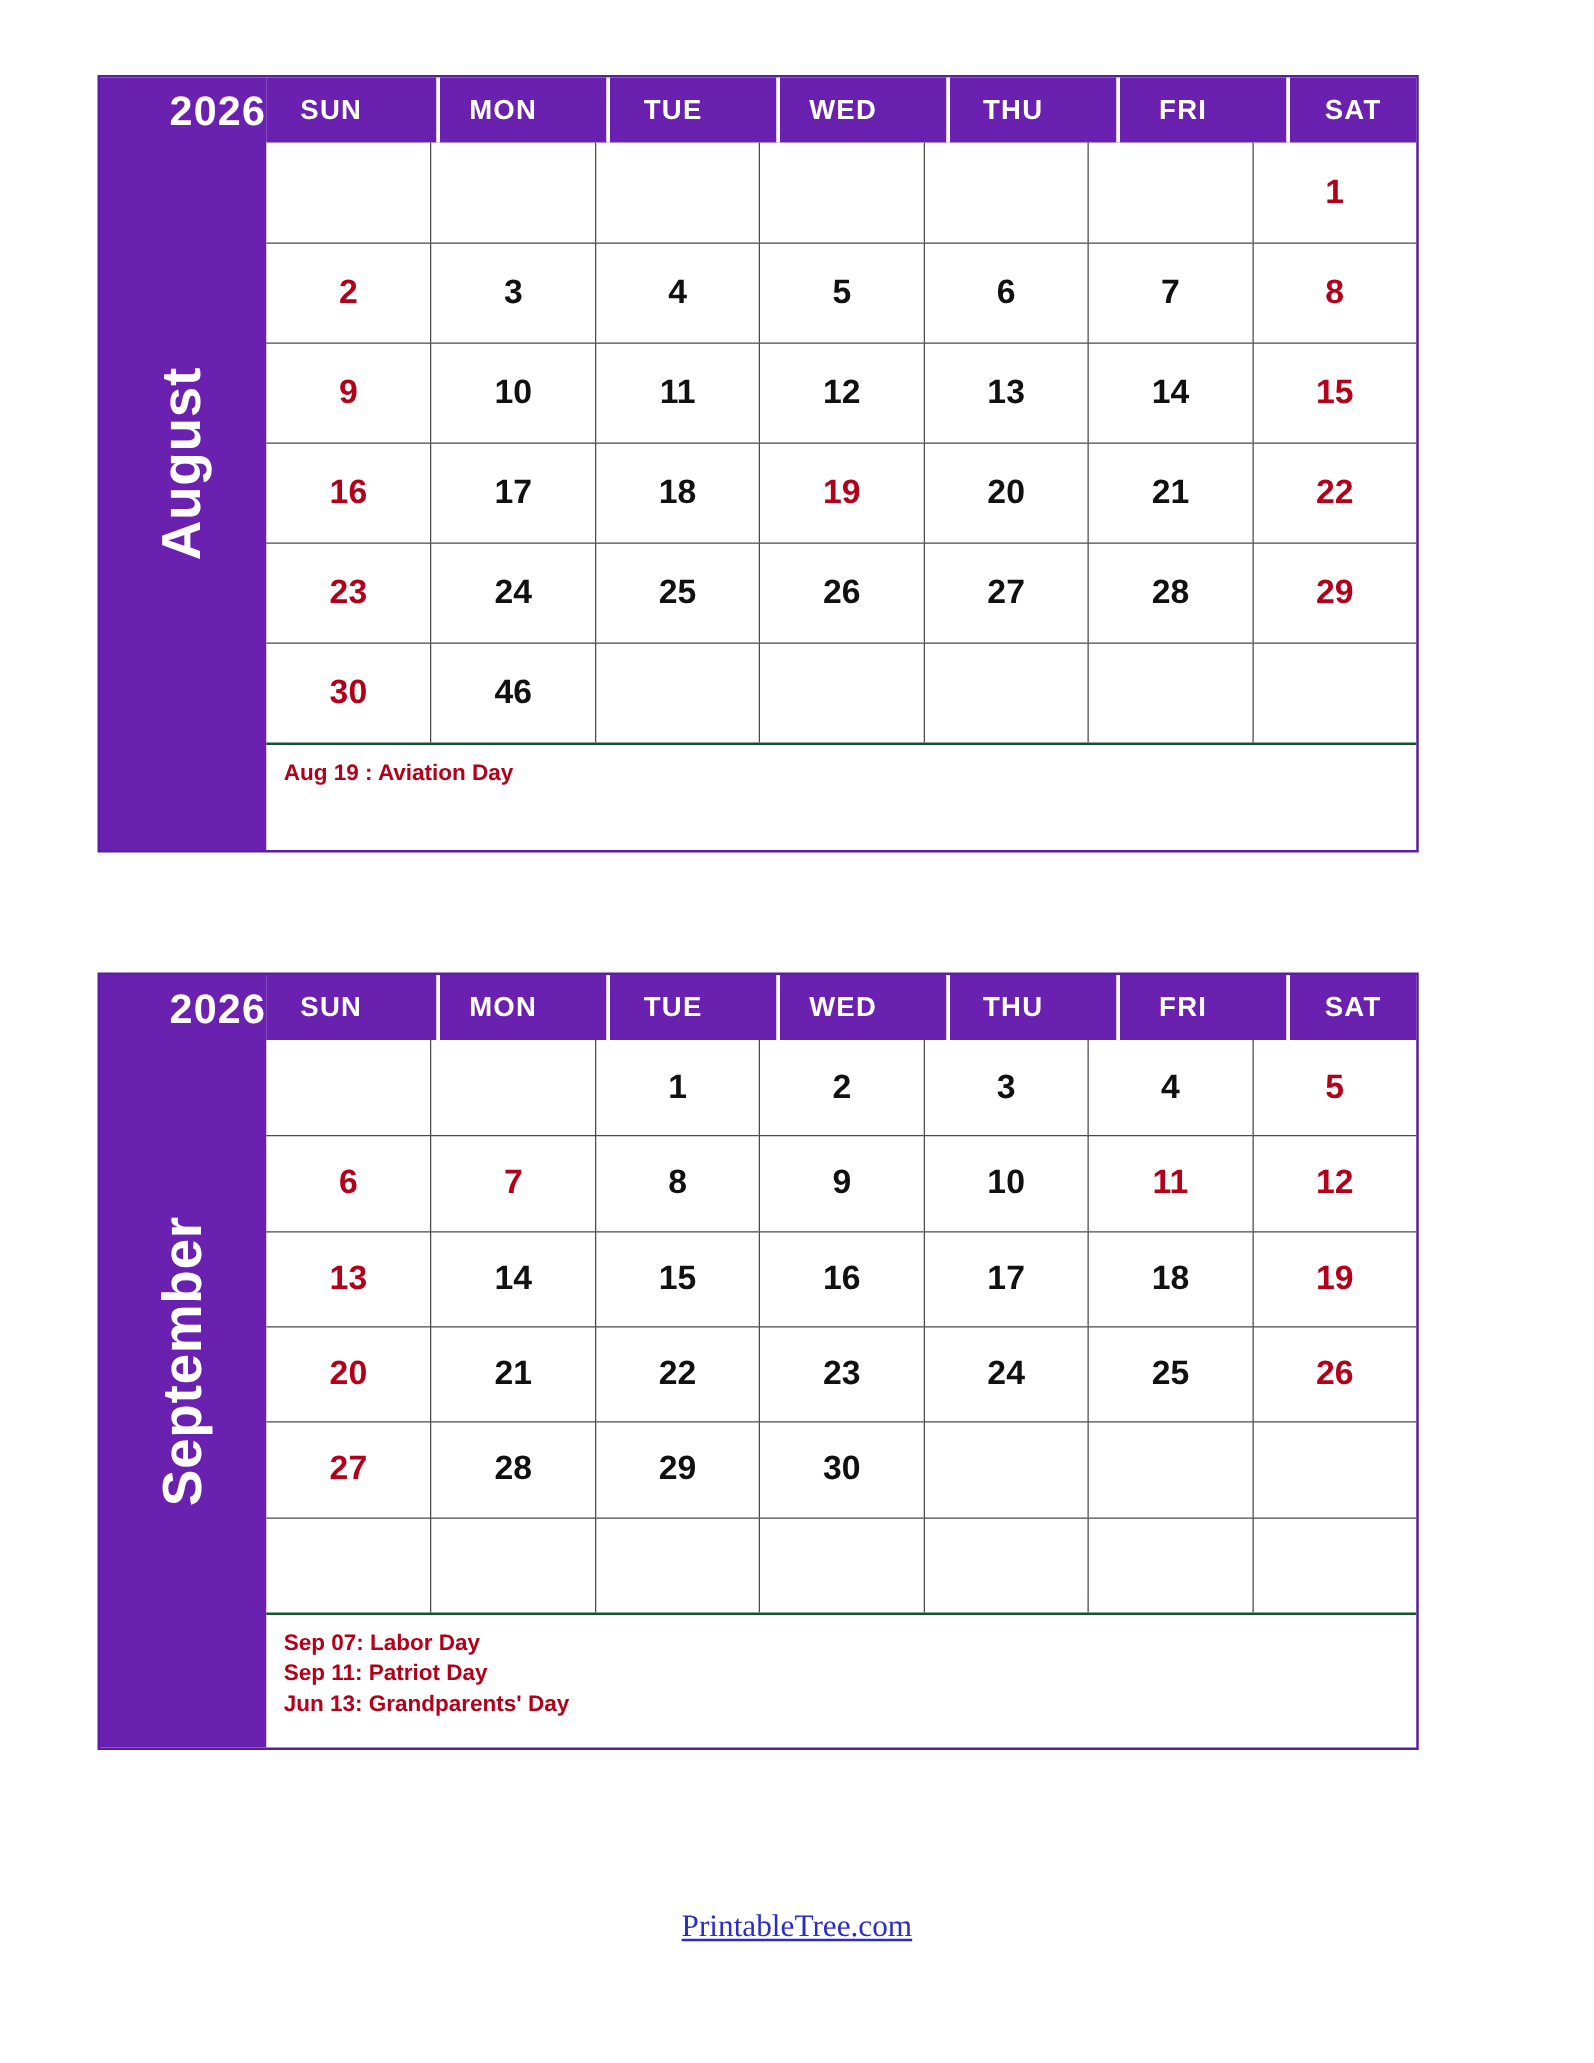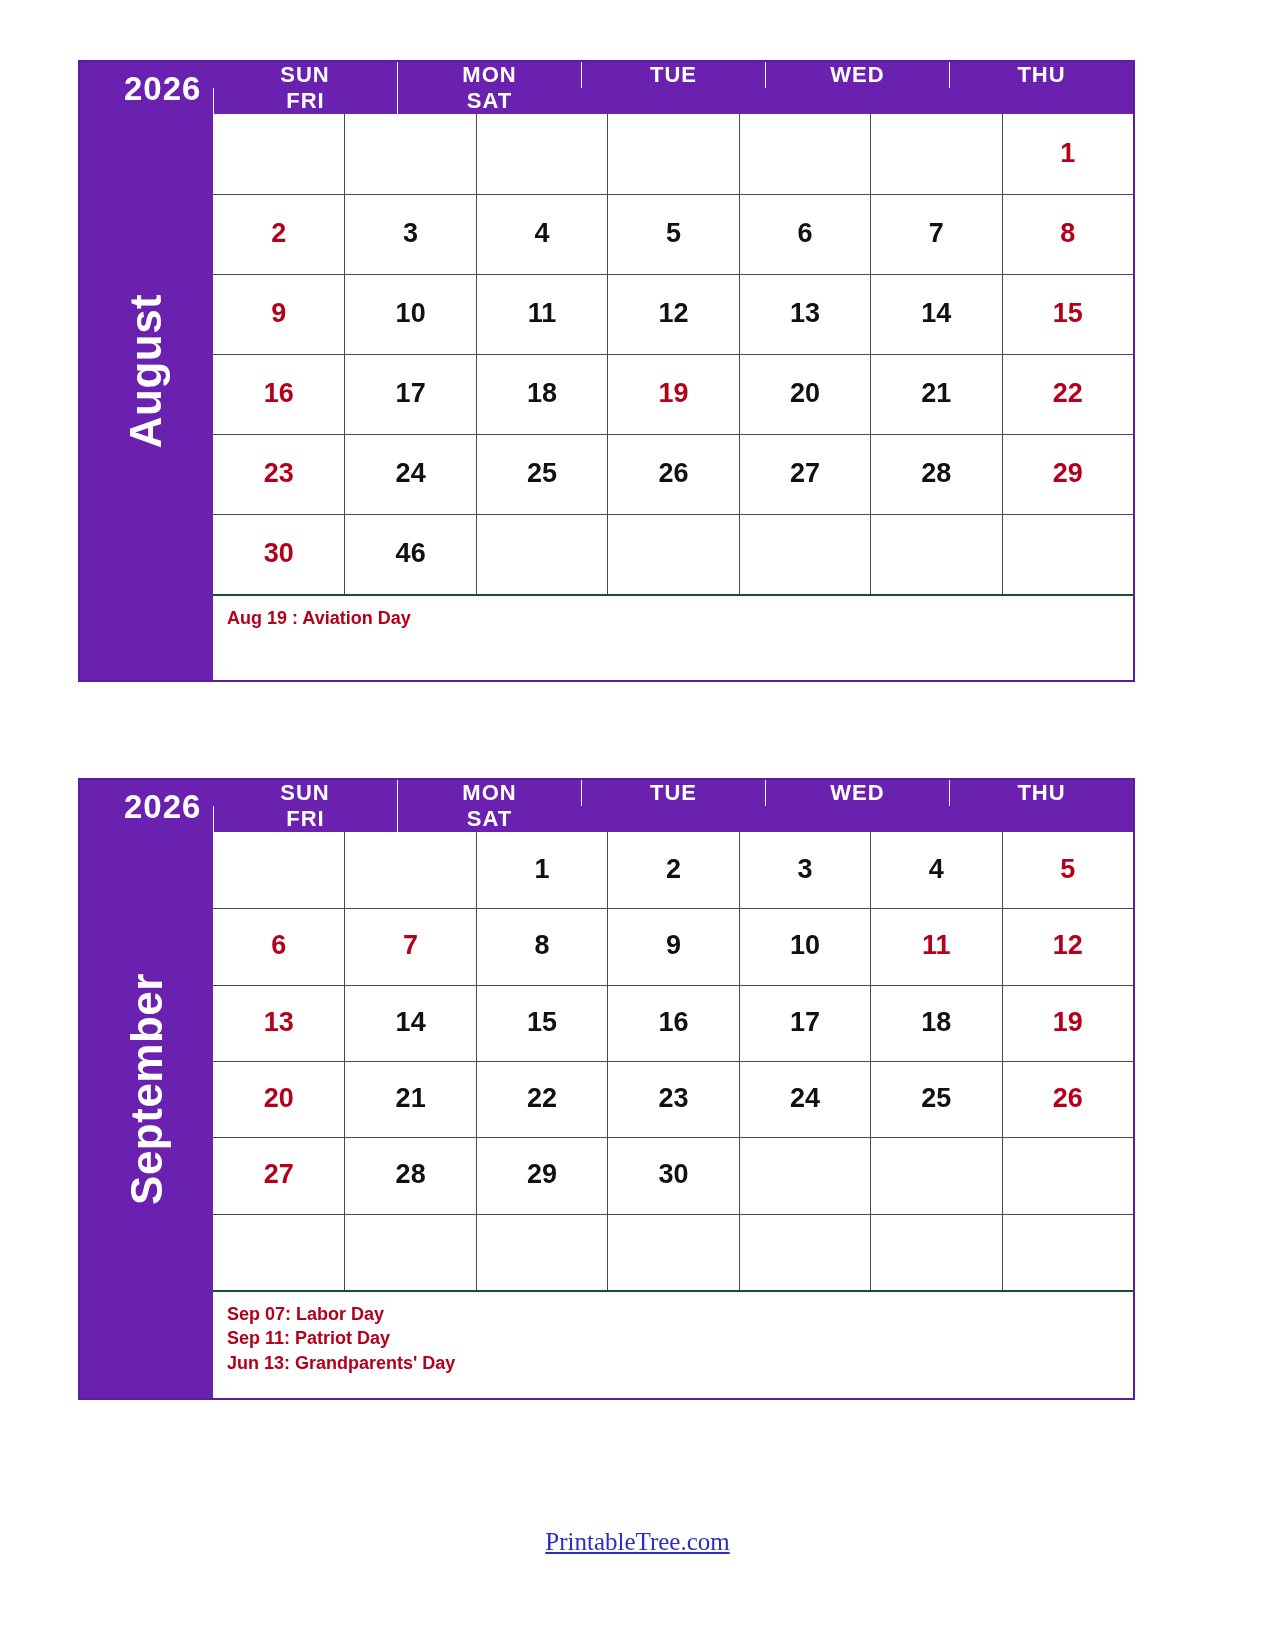--- a/index.html
+++ b/index.html
@@ -46,26 +46,25 @@
     background: #6b21b0;
     color: #ffffff;
     position: relative;
     flex: 0 0 133px;
   }
   .year-label {
     position: absolute;
     top: 8px;
     left: 0;
     width: 133px;
-    text-align: left;
+    text-align: right;
     font-size: 33px;
     font-weight: bold;
     color: #ffffff;
     letter-spacing: 1px;
-    margin-left: 44px;
   }
   .month-name {
     position: absolute;
     left: 0;
     top: 0;
     width: 133px;
     height: 100%;
     display: flex;
     align-items: center;
     justify-content: center;
@@ -80,33 +79,34 @@
   }
 
   .grid-side {
     flex: 1 1 auto;
     display: flex;
     flex-direction: column;
   }
 
   .dow-row {
     display: grid;
-    grid-template-columns: repeat(5, 1fr);
+    grid-template-columns: repeat(7, 1fr);
     height: 52px;
     background: #6b21b0;
+    gap: 32px;
   }
   .dow-cell {
     color: #ffffff;
     font-size: 22px;
     font-weight: bold;
     letter-spacing: 1px;
     display: flex;
     align-items: center;
     justify-content: center;
-    border-left: 1px solid #ffffff;
+    border-left: 3px solid #ffffff;
     box-sizing: border-box;
   }
   .dow-cell:first-child { border-left: none; }
 
   .weeks {
     flex: 1 1 auto;
     display: flex;
     flex-direction: column;
   }
   .week-row {

